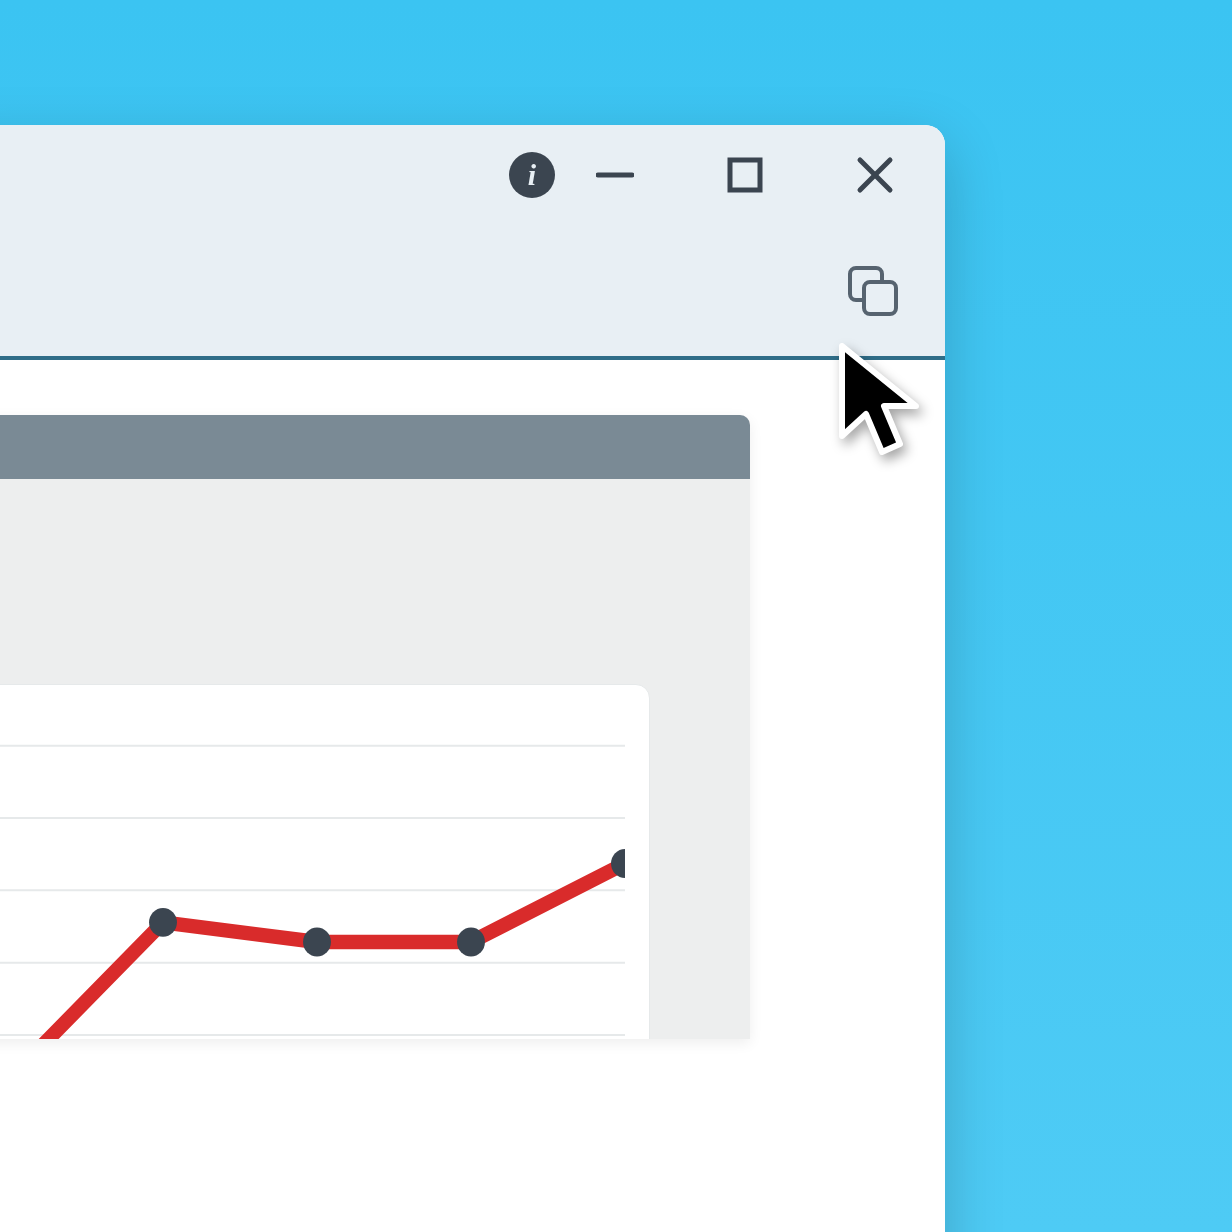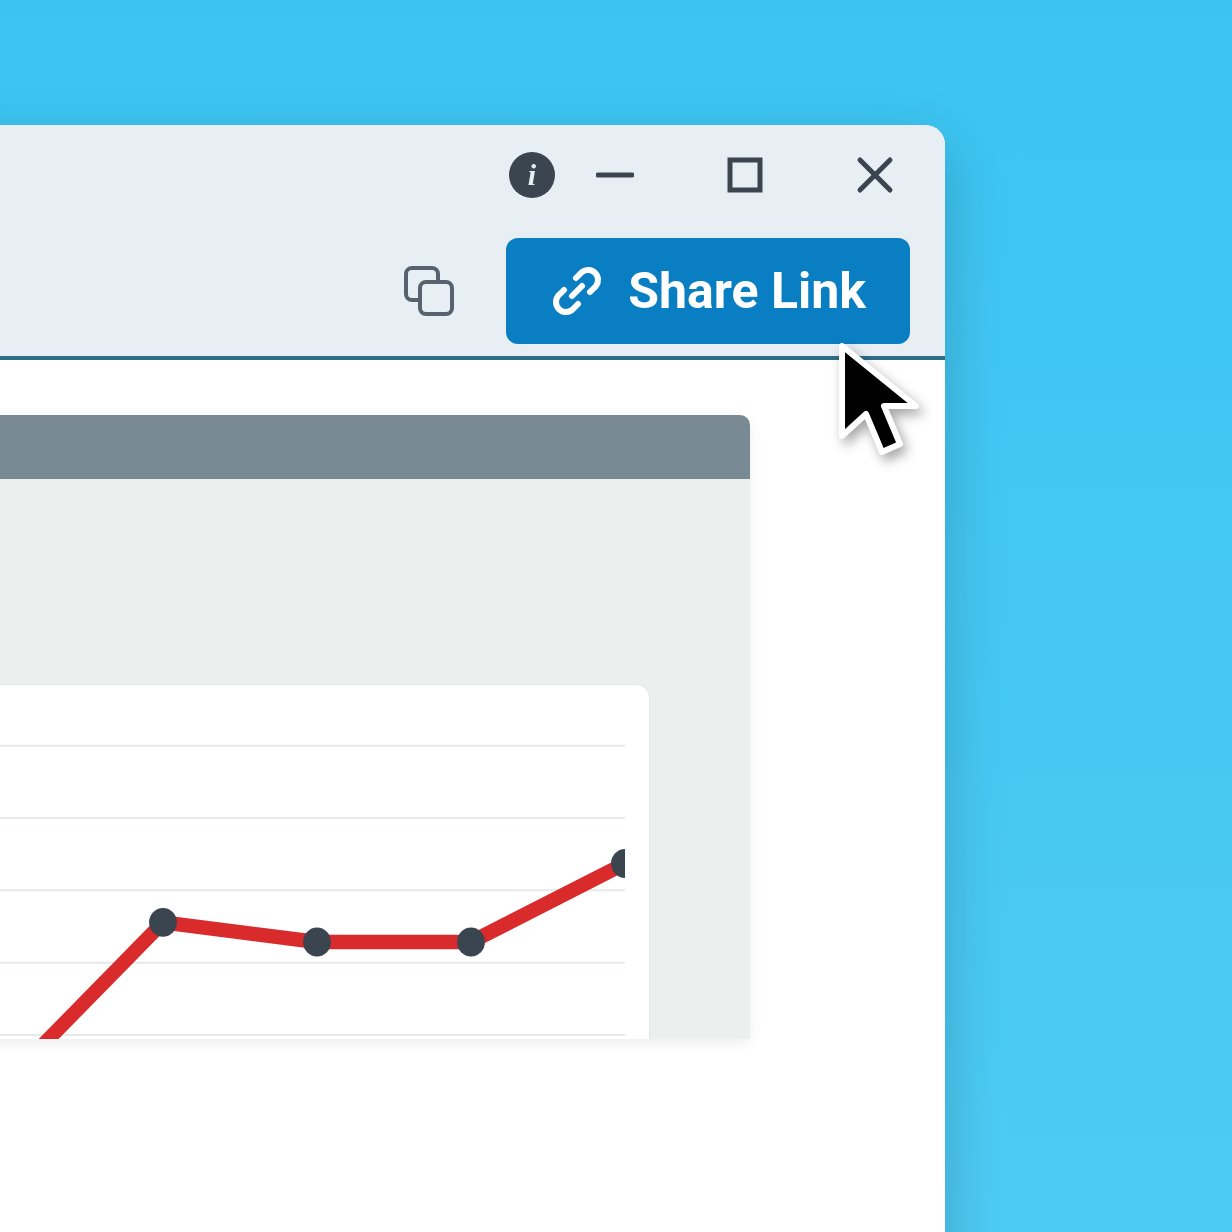--- a/index.html
+++ b/index.html
@@ -150,28 +150,20 @@
     </div>
   </div>
 
   <div class="toolbar">
     <div class="copy-btn">
       <svg width="54" height="54" viewBox="0 0 54 54">
         <rect x="4" y="4" width="32" height="32" rx="6" fill="none" stroke="#56636f" stroke-width="4"></rect>
         <rect x="18" y="18" width="32" height="32" rx="6" fill="#e8eff4" stroke="#56636f" stroke-width="4"></rect>
       </svg>
     </div>
-    <div class="share-btn">
-      <svg width="54" height="54" viewBox="0 0 54 54">
-        <path d="M22 32 L32 22" stroke="#fff" stroke-width="6" stroke-linecap="round" fill="none"></path>
-        <path d="M26 14 L32 8 a10 10 0 0 1 14 14 L40 28" stroke="#fff" stroke-width="6" stroke-linecap="round" fill="none"></path>
-        <path d="M28 40 L22 46 a10 10 0 0 1 -14 -14 L14 26" stroke="#fff" stroke-width="6" stroke-linecap="round" fill="none"></path>
-      </svg>
-      <span>Share Link</span>
-    </div>
   </div>
 
   <div class="content">
     <div class="inner-panel">
       <div class="panel-header"></div>
       <div class="panel-body">
         <div class="chart-card">
           <svg class="chart-area" viewBox="0 0 772 420" preserveAspectRatio="none">
             <g>
               <line x1="0" y1="20" x2="772" y2="20" stroke="#e6e9ea" stroke-width="2"></line>

